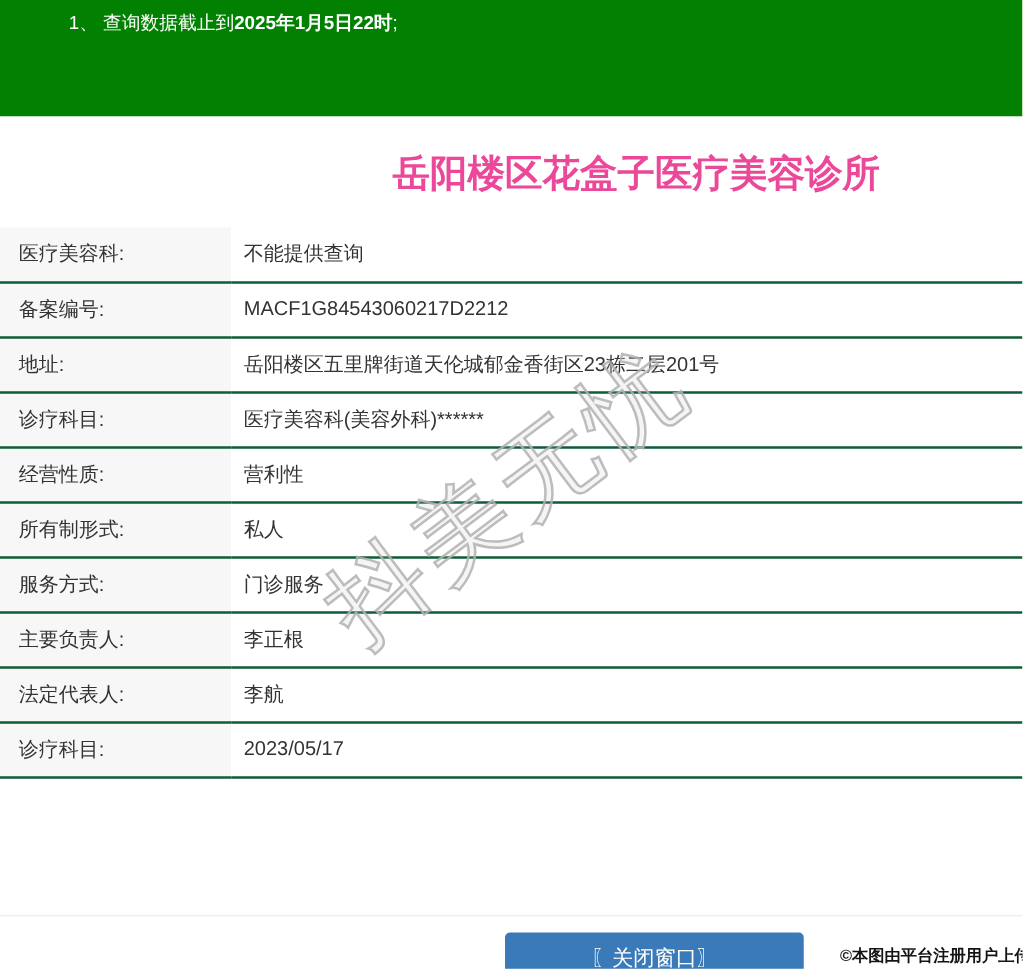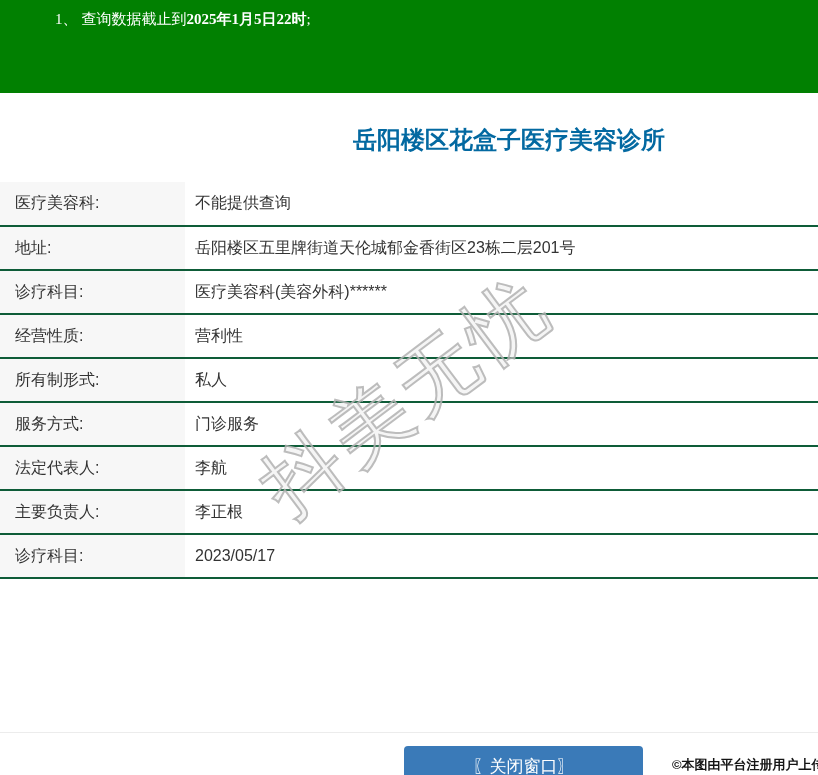--- a/index.html
+++ b/index.html
@@ -13,39 +13,38 @@
   }
 
   
   .notice-bar {
     width: 100%;
     height: 93px;
     background: #018001;
     color: #fff;
     padding: 5px 10px 0 55px;
     font-size: 15px;
-    font-family: Liberation Serif, serif;
   }
   .notice-line {
     line-height: 28px;
     white-space: nowrap;
   }
   .notice-line b { font-weight: bold; }
   .notice-num { margin-right: 4px; }
 
   
   .page-title {
     margin-top: 26px;
     margin-left: 200px;
     height: 42px;
     line-height: 42px;
     text-align: center;
-    font-size: 24px;
+    font-size: 30px;
     font-weight: bold;
-    color: #0369a1;
+    color: #ec4899;
   }
 
   
   .detail-table {
     margin-top: 21px;
     width: 100%;
     border-collapse: collapse;
     font-size: 16px;
     color: #333;
   }
@@ -131,46 +130,50 @@
 
   <div class="page-title">岳阳楼区花盒子医疗美容诊所</div>
 
   <table class="detail-table">
     <tbody>
       <tr>
         <td class="lbl">医疗美容科:</td>
         <td class="val">不能提供查询</td>
       </tr>
       <tr>
+        <td class="lbl">备案编号:</td>
+        <td class="val">MACF1G84543060217D2212</td>
+      </tr>
+      <tr>
         <td class="lbl">地址:</td>
         <td class="val">岳阳楼区五里牌街道天伦城郁金香街区23栋二层201号</td>
       </tr>
       <tr>
         <td class="lbl">诊疗科目:</td>
         <td class="val">医疗美容科(美容外科)******</td>
       </tr>
       <tr>
         <td class="lbl">经营性质:</td>
         <td class="val">营利性</td>
       </tr>
       <tr>
         <td class="lbl">所有制形式:</td>
         <td class="val">私人</td>
       </tr>
       <tr>
         <td class="lbl">服务方式:</td>
         <td class="val">门诊服务</td>
       </tr>
       <tr>
+        <td class="lbl">主要负责人:</td>
+        <td class="val">李正根</td>
+      </tr>
+      <tr>
         <td class="lbl">法定代表人:</td>
         <td class="val">李航</td>
-      </tr>
-      <tr>
-        <td class="lbl">主要负责人:</td>
-        <td class="val">李正根</td>
       </tr>
       <tr>
         <td class="lbl">诊疗科目:</td>
         <td class="val">2023/05/17</td>
       </tr>
     </tbody>
   </table>
 
   <div class="watermark">抖美无忧</div>
 

